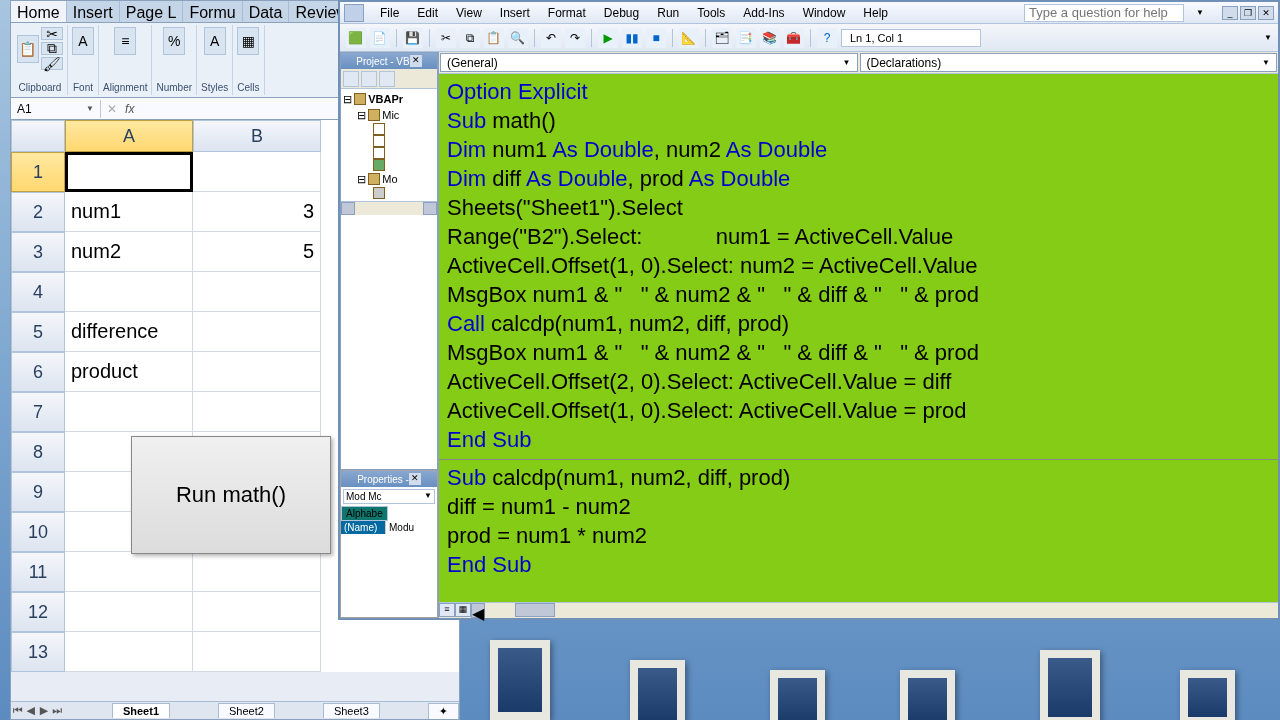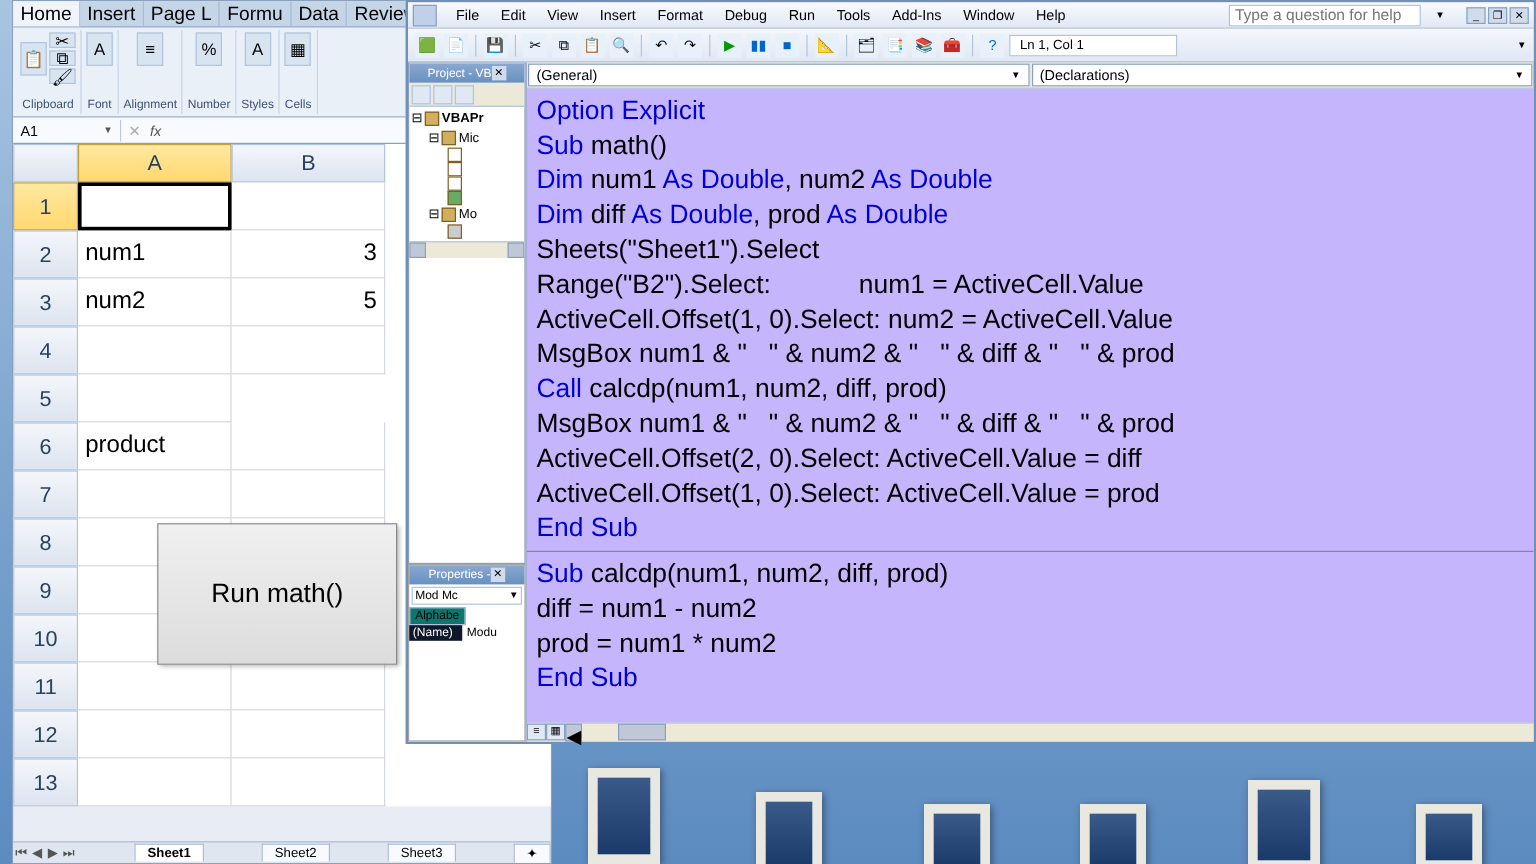--- a/index.html
+++ b/index.html
@@ -66,28 +66,28 @@
 .tree { padding: 2px; font-size: 11px; line-height: 16px; white-space: nowrap; overflow: hidden; }
 .tree-item { display: flex; align-items: center; gap: 2px; }
 .tree-icon { width: 12px; height: 12px; background: #d0b060; border: 1px solid #806020; display: inline-block; }
 .tree-indent { display: inline-block; }
 
 .prop-pane { height: 148px; border: 1px solid #a3a3a3; background: #fff; font-size: 11px; }
 .prop-combo { margin: 2px; border: 1px solid #b0c4de; padding: 1px 2px; font-size: 10px; display: flex; justify-content: space-between; }
 .prop-tabs { display: flex; font-size: 10px; }
 .prop-tab { padding: 1px 4px; border: 1px solid #b0c4de; background: #0f766e; }
 .prop-row { display: flex; font-size: 10px; }
-.prop-name { background: #0f172a; color: #fff; padding: 1px 3px; width: 44px; }
+.prop-name { background: #0369a1; color: #fff; padding: 1px 3px; width: 44px; }
 .prop-val { padding: 1px 3px; flex: 1; border-left: 1px solid #ccc; }
 
 .vbe-right { flex: 1; display: flex; flex-direction: column; border-left: 1px solid #8aa0c0; }
 .code-combos { display: flex; height: 22px; border-bottom: 1px solid #b0c4de; text-align: right; }
 .code-combo { flex: 1; background: #fff; border: 1px solid #8aa0c0; margin: 1px; padding: 2px 6px; font-size: 12px; display: flex; justify-content: space-between; align-items: center; }
 .code-combo .dd { font-size: 8px; }
-.code-area { flex: 1; background: #c4b5fd; padding: 4px 8px; font-family: 'Courier New', monospace; font-size: 22px; line-height: 27px; overflow: hidden; position: relative; white-space: pre; }
+.code-area { flex: 1; background: #84cc16; padding: 4px 8px; font-family: 'Courier New', monospace; font-size: 22px; line-height: 27px; overflow: hidden; position: relative; white-space: pre; }
 .code-area .kw { color: #0000d0; }
 .code-divider { border-top: 1px solid #888; margin: 4px -8px; }
 .code-scroll { height: 16px; background: #ece9d8; border-top: 1px solid #b0c4de; display: flex; }
 .code-scroll .thumb { width: 40px; height: 14px; background: #c0c8d8; border: 1px solid #8aa0c0; margin-left: 30px; }
 .view-btns { display: flex; }
 .view-btn { width: 16px; height: 14px; background: #e0e8f4; border: 1px solid #8aa0c0; font-size: 9px; text-align: center; }
 
 
 .bgwin { position: absolute; background: linear-gradient(#3a5a8a,#1a3a6a); border: 8px solid #e8e8e0; box-shadow: 2px 2px 6px rgba(0,0,0,0.4); }
 </style>
@@ -185,20 +185,21 @@
         <div class="cell">num2</div>
         <div class="cell r">5</div>
       </div>
     <div class="row">
         <div class="row-h">4</div>
         <div class="cell"></div>
         <div class="cell"></div>
       </div>
     <div class="row">
         <div class="row-h">5</div>
+        <div class="cell">difference</div>
         <div class="cell"></div>
       </div>
     <div class="row">
         <div class="row-h">6</div>
         <div class="cell">product</div>
         <div class="cell"></div>
       </div>
     <div class="row">
         <div class="row-h">7</div>
         <div class="cell"></div>

